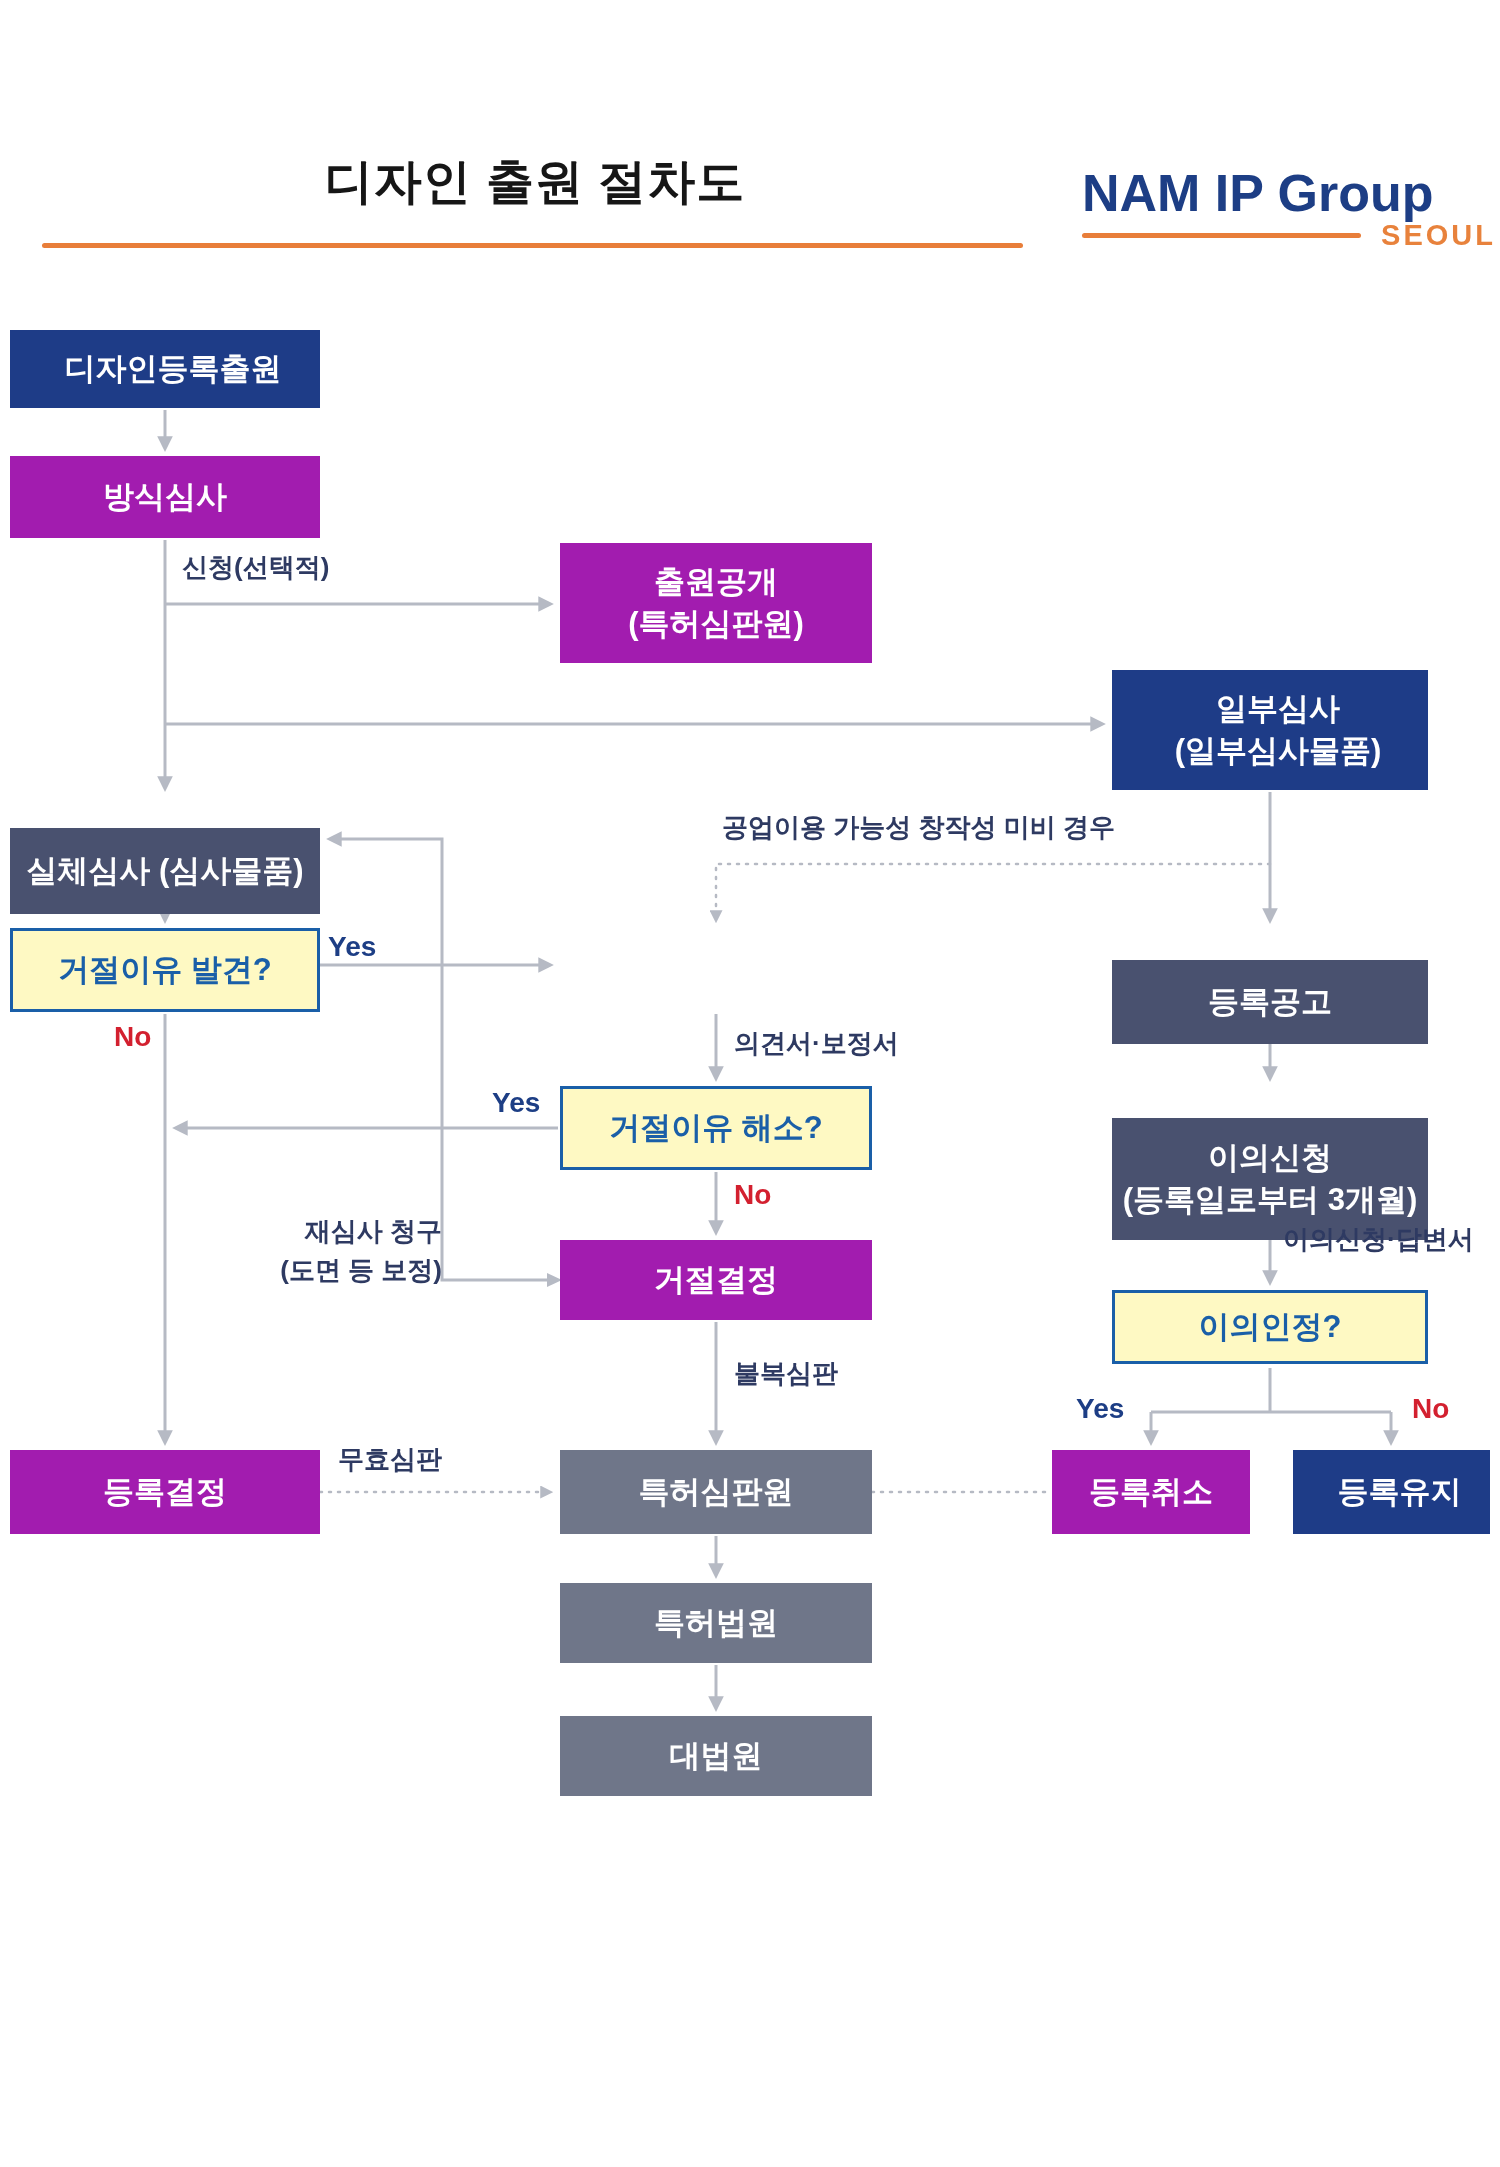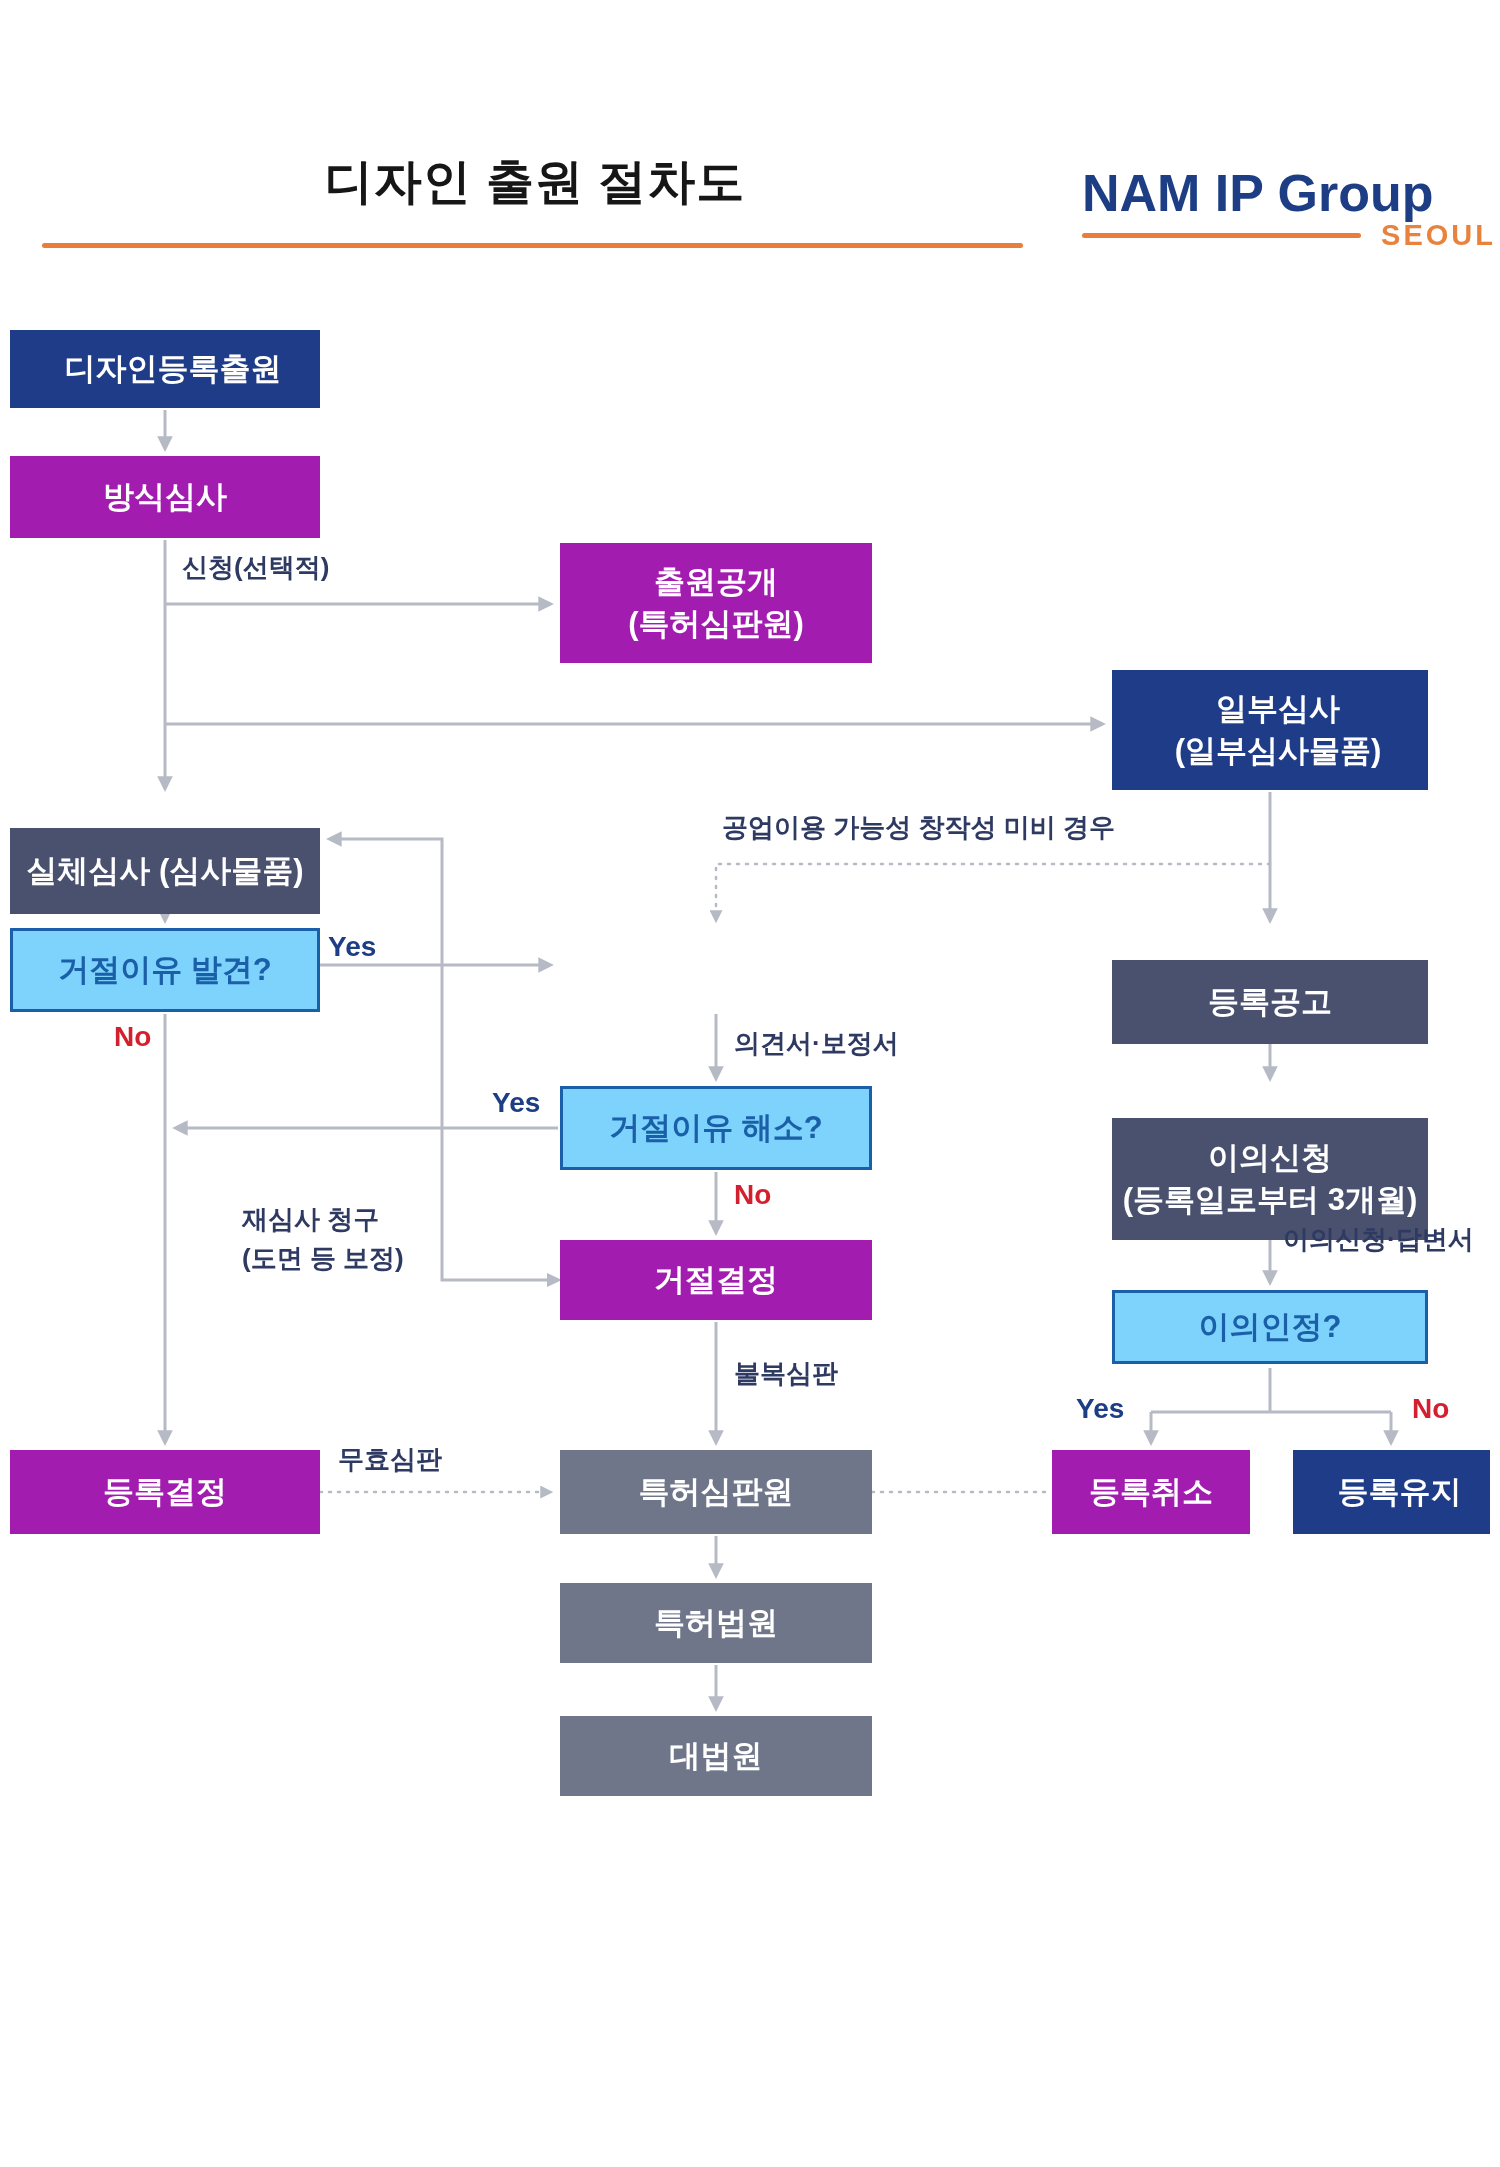--- a/index.html
+++ b/index.html
@@ -35,28 +35,28 @@
   .node{
     position:absolute;box-sizing:border-box;
     display:flex;flex-direction:column;align-items:center;justify-content:center;
     text-align:center;font-weight:bold;font-size:31px;color:#ffffff;
     line-height:1.35;
   }
   .node.navy{background:#1e3c87;padding-left:16px;}
   .node.blue{background:#a21caf;}
   .node.slate{background:#49516f;margin-top:32px;}
   .node.gray{background:#6f7689;}
-  .node.outline{background:#7dd3fc;border:3px solid #1a5fa8;color:#1a5fa8;}
+  .node.outline{background:#fef9c3;border:3px solid #1a5fa8;color:#1a5fa8;}
   .node span{display:block;}
   
   .lbl{
     position:absolute;font-weight:bold;font-size:26px;color:#2e3a62;
     white-space:nowrap;line-height:1.2;
   }
-  .lbl.multi{white-space:normal;text-align:left;line-height:1.5;}
+  .lbl.multi{white-space:normal;text-align:right;line-height:1.5;margin-top:12px;}
   .lbl.yes{color:#1d3e85;font-size:28px;}
   .lbl.no{color:#d3202f;font-size:28px;}
   
   .connectors{position:absolute;left:0;top:0;width:1500px;height:2167px;}
 </style>
 </head>
 <body>
 
 <div class="canvas">
 

